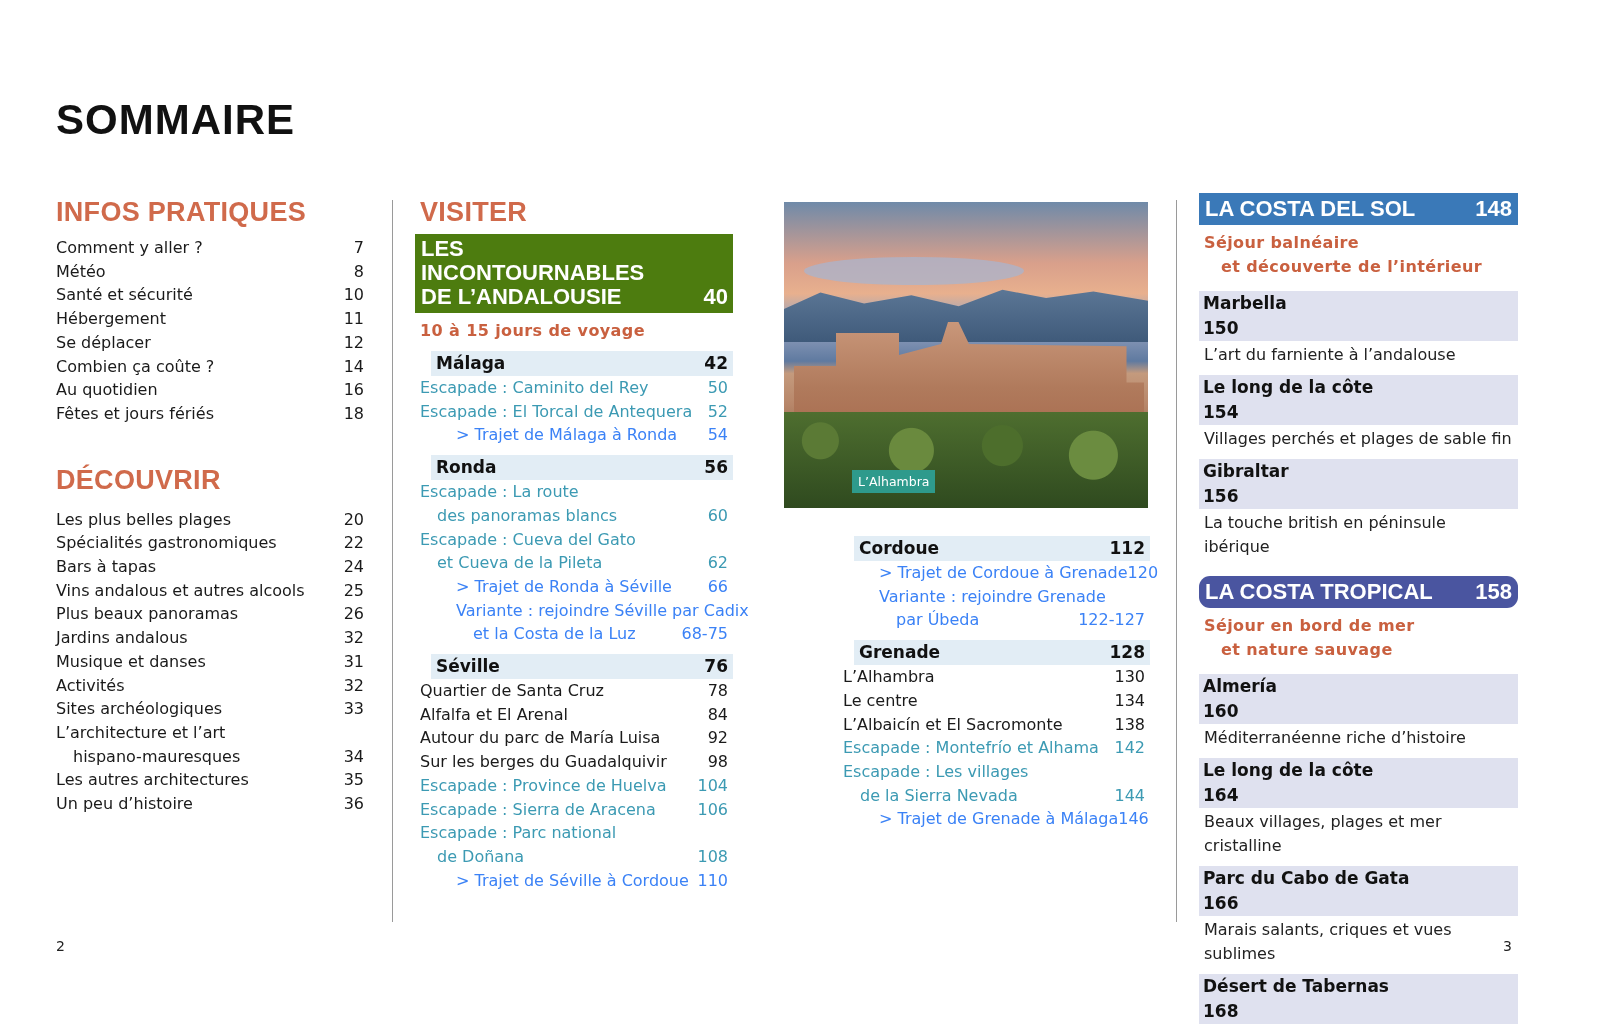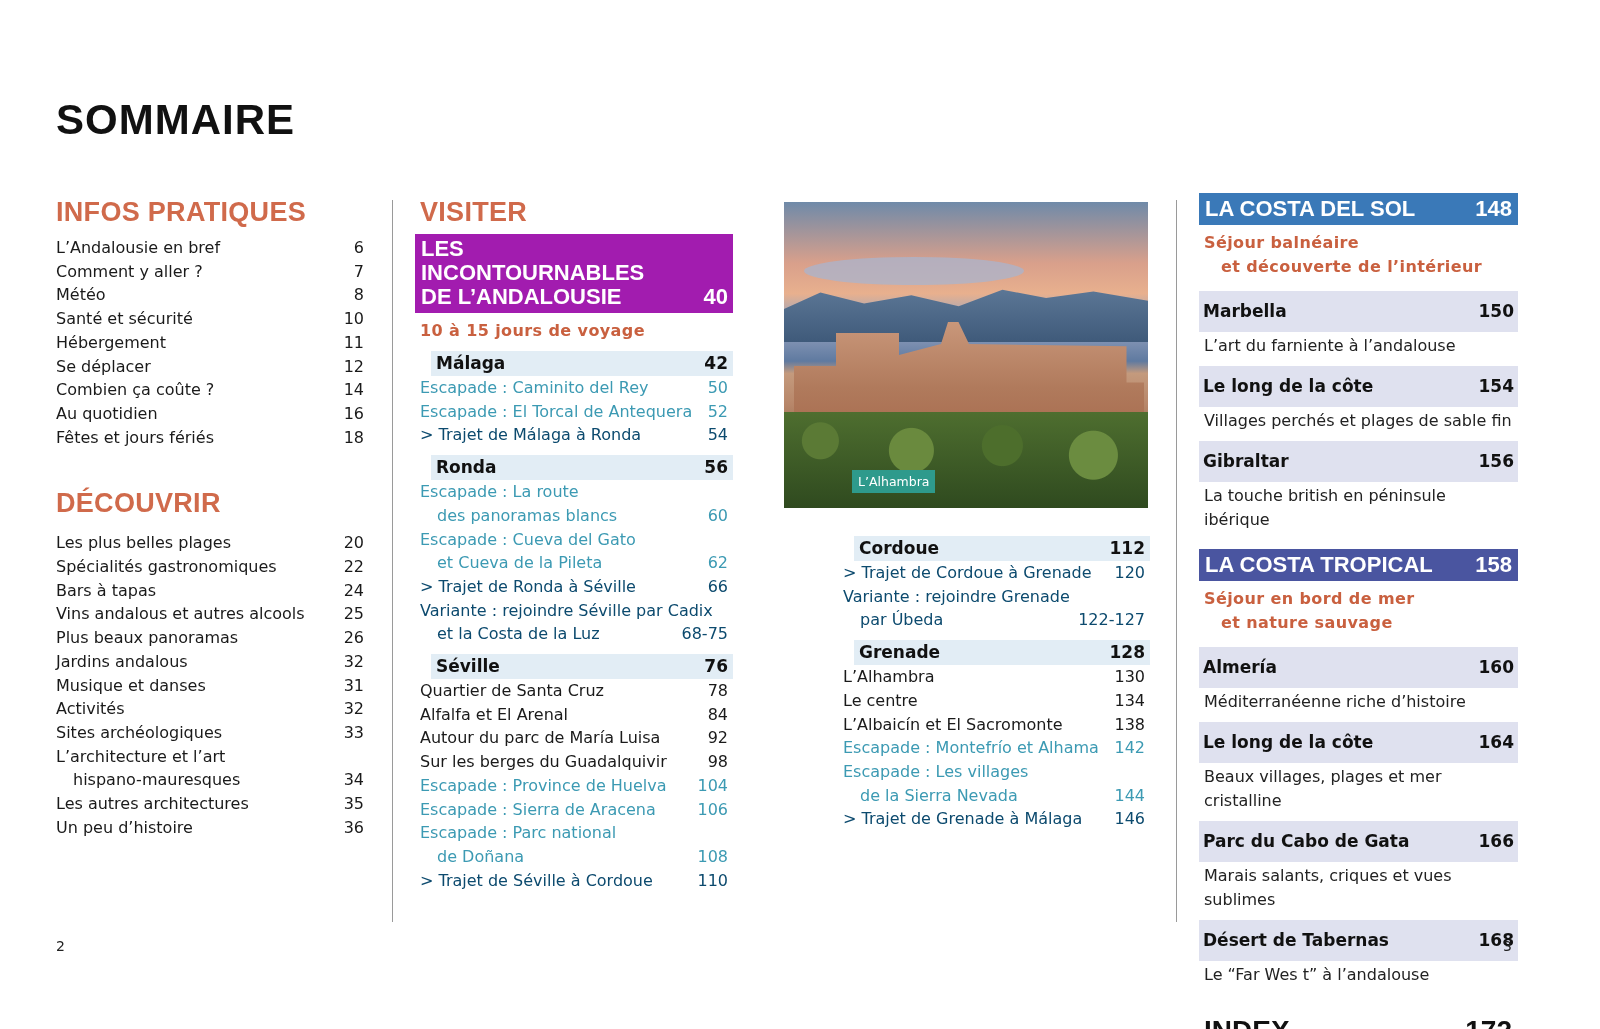--- a/index.html
+++ b/index.html
@@ -23,32 +23,32 @@
 
   .row { display: flex; justify-content: space-between; align-items: baseline; font-size: 16px; line-height: 23.7px; white-space: nowrap; }
   .row .lbl { white-space: pre; }
   .row .pg { text-align: right; }
   .list { margin-top: 10px; }
   .list2 { margin-top: 14px; }
   .indent { padding-left: 17px; }
 
   .c-black { color: #1a1a1a; }
   .c-teal { color: #3c9ab3; }
-  .c-orange { color: #0c4a6e; }
+  .c-orange { color: #3b82f6; margin-left: 36px; }
 
   .banner { display: flex; justify-content: space-between; align-items: flex-end; color: #fff; font-family: "Liberation Sans", sans-serif; font-weight: 700; gap: 36px; }
-  .banner-teal { background: #a21caf; margin-top: 8px; padding: 3px 5px 4px 6px; font-size: 22px; line-height: 24px; width: 318px; }
+  .banner-teal { background: #4d7c0f; margin-top: 8px; padding: 3px 5px 4px 6px; font-size: 22px; line-height: 24px; width: 318px; }
   .banner-blue { background: #3a79b8; padding: 3px 6px 3px 6px; font-size: 22px; line-height: 26px; }
-  .banner-indigo { background: #4a55a0; padding: 3px 6px 3px 6px; font-size: 22px; line-height: 26px; margin-top: 17px; }
+  .banner-indigo { background: #4a55a0; padding: 3px 6px 3px 6px; font-size: 22px; line-height: 26px; margin-top: 17px; border-radius: 11px; }
 
   .subhead { color: #c9603f; font-weight: 700; font-size: 16px; line-height: 24px; letter-spacing: 0.4px; }
   .subhead .ind { padding-left: 17px; display: block; }
 
   .city { display: flex; justify-content: space-between; background: #e2edf5; font-weight: 700; font-size: 17px; line-height: 25px; padding: 0 5px; margin: 8px 0 0 0; color: #111; }
-  .city-l { background: #dfe1ef; padding: 8px 4px; }
+  .city-l { background: #dfe1ef; padding: 0 4px; flex-direction: column; }
   .col2 .city, .col3 .city { margin-left: 16px; }
   .col2 .row, .col3 .row { padding: 0 5px; }
   .col4 .desc { font-size: 16px; line-height: 24px; padding: 2px 5px 0 5px; color: #222; }
 
   .photo { position: absolute; left: 784px; top: 202px; width: 364px; height: 306px; overflow: hidden;
     background: linear-gradient(180deg, #6f8aa9 0%, #d9a08b 20%, #e8b08e 30%, #9aa6bf 38%, #7c8fb0 46%, #5f7aa0 52%, #c49a7d 56%, #b8876a 66%, #a07458 74%, #4f6a34 78%, #3d5a2a 90%, #2f4a22 100%); }
   .photo .mount { position: absolute; left: 0; top: 85px; width: 100%; height: 55px;
     background: linear-gradient(180deg, #5d7897, #3f5a7a); clip-path: polygon(0 40%, 10% 10%, 22% 30%, 35% 15%, 48% 35%, 60% 5%, 72% 20%, 85% 8%, 100% 25%, 100% 100%, 0 100%); }
   .photo .fortress { position: absolute; left: 10px; top: 120px; width: 350px; height: 110px;
     background: linear-gradient(180deg, #c9977a, #b07a5c 60%, #a86d50); clip-path: polygon(0 40%, 12% 40%, 12% 10%, 30% 10%, 30% 30%, 42% 20%, 44% 0%, 47% 0%, 50% 20%, 95% 22%, 95% 55%, 100% 55%, 100% 100%, 0 100%); }
@@ -68,24 +68,20 @@
 
 <div class="title">SOMMAIRE</div>
 
 <div class="divider div1"></div>
 <div class="divider div2"></div>
 
 <div class="col col1">
   <div class="sec-title">INFOS PRATIQUES</div>
   <div class="list">
     <div class="row c-black">
-        <span class="lbl">L’Andalousie en bref</span>
-        <span class="pg">6</span>
-      </div>
-    <div class="row c-black">
         <span class="lbl">Comment y aller ?</span>
         <span class="pg">7</span>
       </div>
     <div class="row c-black">
         <span class="lbl">Météo</span>
         <span class="pg">8</span>
       </div>
     <div class="row c-black">
         <span class="lbl">Santé et sécurité</span>
         <span class="pg">10</span>

